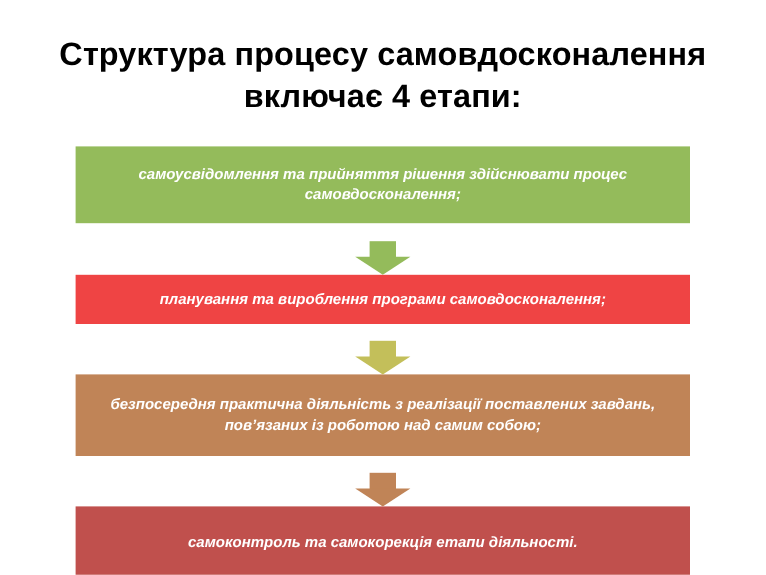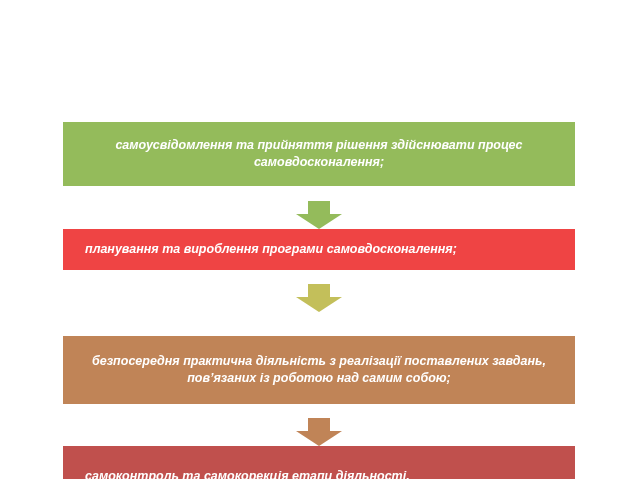--- a/index.html
+++ b/index.html
@@ -35,32 +35,32 @@
     position: absolute;
     top: 122px;
     left: 63px;
     width: 512px;
   }
   .step {
     box-sizing: border-box;
     width: 512px;
     display: flex;
     align-items: center;
-    justify-content: flex-start;
+    justify-content: center;
     text-align: center;
     padding: 8px 22px;
     color: #ffffff;
     font-style: italic;
     font-weight: bold;
     font-size: 12.5px;
     line-height: 1.34;
   }
   .step-1 { height: 64px; background: #94bb5b; }
   .step-2 { height: 41px; background: #ef4444; }
-  .step-3 { height: 68px; background: #c08457; margin-top: 24px; }
+  .step-3 { height: 68px; background: #c08457; }
   .step-4 { height: 60px; background: #c0504d; }
 
   .arrow-wrap {
     width: 512px;
     display: flex;
     justify-content: center;
     align-items: center;
   }
   .arrow {
     width: 46px;
@@ -94,20 +94,21 @@
 
   .gap-1 { height: 15px; }
   .gap-2 { height: 14px; }
   .gap-3 { height: 14px; }
 </style>
 </head>
 <body>
 
 <div class="slide">
 
+  <div class="title">Структура процесу самовдосконалення включає 4 етапи:</div>
 
   <div class="chain">
 
     <div class="step step-1">
       <span>самоусвідомлення та прийняття рішення здійснювати процес самовдосконалення;</span>
     </div>
 
     <div class="gap-1"></div>
     <div class="arrow-wrap">
       <div class="arrow arrow-1">

